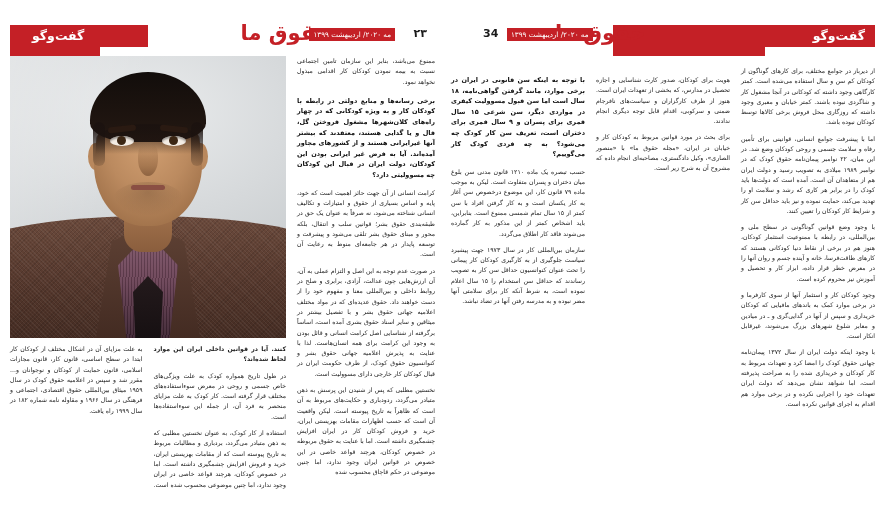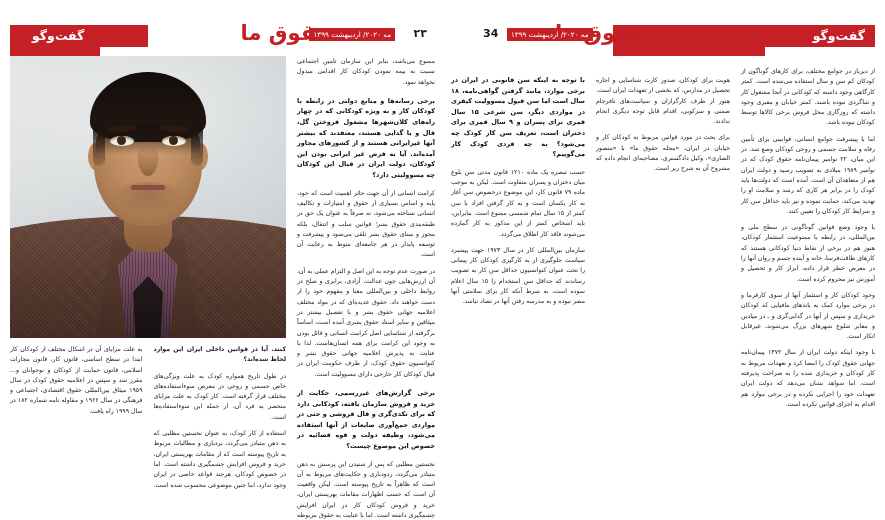--- a/index.html
+++ b/index.html
@@ -370,21 +370,20 @@
       <div class="hdr-pageno">۲۳</div>
     </div>
 
     <div class="cols" style="margin-top:4px;">
 
       <div class="col">
         <p class="lead">ممنوع می‌باشد، بنابر این سازمان تامین اجتماعی نسبت به بیمه نمودن کودکان کار اقدامی مبذول نخواهد نمود.</p>
         <p class="q spaced">برخی رسانه‌ها و منابع دولتی در رابطه با کودکان کار و به ویژه کودکانی که در چهار راه‌های کلان‌شهرها مشغول فروختن گل، فال و یا گدایی هستند، معتقدند که بیشتر آنها غیرایرانی هستند و از کشورهای مجاور آمده‌اند. آیا به فرض غیر ایرانی بودن این کودکان، دولت ایران در قبال این کودکان چه مسوولیتی دارد؟</p>
         <p>کرامت انسانی از آن جهت حائز اهمیت است که خود، پایه و اساس بسیاری از حقوق و امتیازات و تکالیف انسانی شناخته می‌شود، نه صرفاً به عنوان یک حق در طبقه‌بندی حقوق بشر؛ قوانین سلب و انتقال، بلکه محور و مبنای حقوق بشر تلقی می‌شود و پیشرفت و توسعه پایدار در هر جامعه‌ای منوط به رعایت آن است.</p>
         <p>در صورت عدم توجه به این اصل و التزام عملی به آن، آن ارزش‌هایی چون عدالت، آزادی، برابری و صلح در روابط داخلی و بین‌المللی معنا و مفهوم خود را از دست خواهند داد. حقوق عدیده‌ای که در مواد مختلف اعلامیه جهانی حقوق بشر و با تفصیل بیشتر در میثاقین و سایر اسناد حقوق بشری آمده است، اساساً برگرفته از شناسایی اصل کرامت انسانی و قائل بودن به وجود این کرامت برای همه انسان‌هاست. لذا با عنایت به پذیرش اعلامیه جهانی حقوق بشر و کنوانسیون حقوق کودک، از طرف حکومت ایران در قبال کودکان کار خارجی دارای مسوولیت است.</p>
-        <p class="q spaced">برخی گزارش‌های غیررسمی، حکایت از خرید و فروش سازمان یافته، کودکانی دارد که برای تکدی‌گری و فال فروشی و حتی در مواردی جمع‌آوری ضایعات از آنها استفاده می‌شود، وظیفه دولت و قوه قضائیه در خصوص این موضوع چیست؟</p>
         <p>نخستین مطلبی که پس از شنیدن این پرسش به ذهن متبادر می‌گردد، ردودباری و حکایت‌های مربوط به آن است که ظاهراً به تاریخ پیوسته است. لیکن واقعیت آن است که حسب اظهارات مقامات بهزیستی ایران، خرید و فروش کودکان کار در ایران افزایش چشمگیری داشته است. اما با عنایت به حقوق مربوطه در خصوص کودکان، هرچند قواعد خاصی در این خصوص در قوانین ایران وجود ندارد، اما چنین موضوعی در حکم قاچاق محسوب شده</p>
       </div>
 
       <div class="col" style="flex: 2 1 0;">
 
         <div class="photo-block">
           <div class="photo">
             <div class="ph-bg"></div>
             <div class="ph-body"></div>
             <div class="ph-lapel-l"></div>

